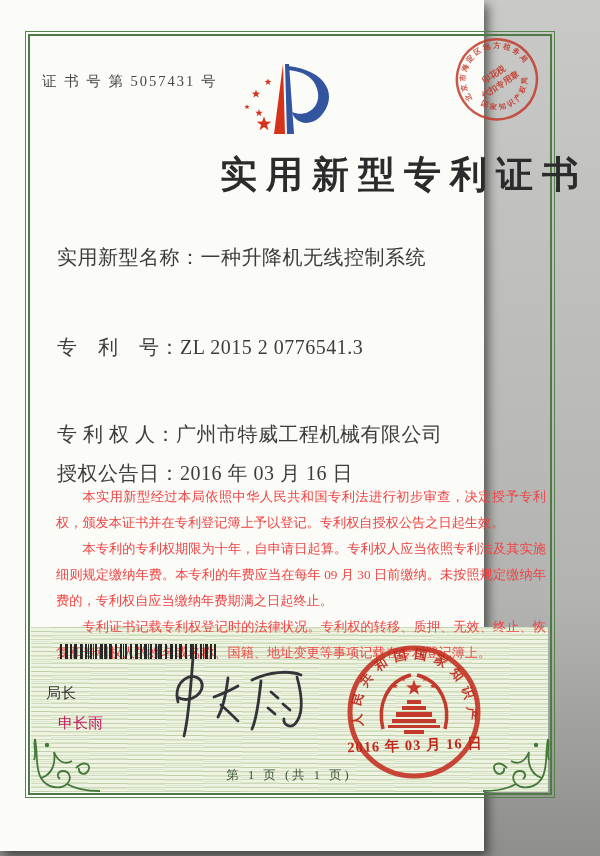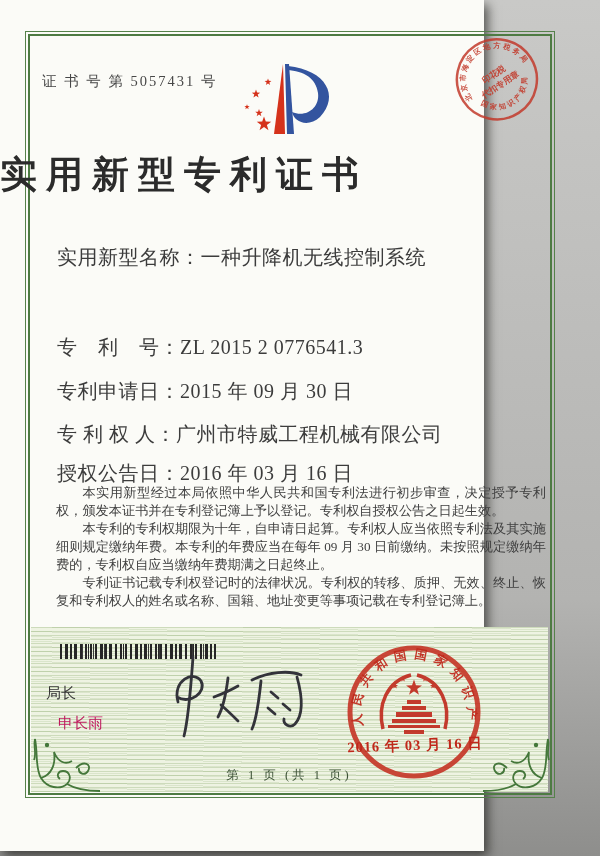--- a/index.html
+++ b/index.html
@@ -25,28 +25,28 @@
     position:absolute;left:31px;top:627px;width:517px;height:165px;
     background-color:#eef3e2;
     background-image:
       repeating-linear-gradient(0deg, rgba(128,163,98,.30) 0 1px, transparent 1px 4px),
       repeating-linear-gradient(1.5deg, rgba(128,163,98,.18) 0 1px, transparent 1px 5px);
   }
   #certno{position:absolute;left:42px;top:72px;font-size:14.5px;color:#474747;letter-spacing:2px}
   #logo{position:absolute;left:228px;top:60px}
   #stamp-top{position:absolute;left:452px;top:33px;transform:rotate(-33deg)}
   #title{
-    position:absolute;left:0;top:150px;width:588px;text-align:left;
+    position:absolute;left:0;top:150px;width:588px;text-align:right;
     font-size:37px;letter-spacing:9px;color:#2b2b2b;font-weight:600;
   }
   .field{position:absolute;left:57px;font-size:20px;color:#3c3c3c;letter-spacing:.5px;white-space:nowrap}
   #f1{top:244px}#f2{top:289px}#f3{top:334px}#f4{top:378px}#f5{top:421px}#f6{top:460px}
   #paras{
     position:absolute;left:56px;top:484px;width:490px;
-    font-size:13.2px;line-height:18px;color:#404040;text-align:justify;
+    font-size:13.2px;line-height:26px;color:#ef4444;text-align:justify;
   }
   #paras p{margin:0;text-indent:2em}
   #barcode{
     position:absolute;left:60px;top:644px;width:156px;height:15px;
     background-image:
       repeating-linear-gradient(90deg,#262626 0 2px,transparent 2px 5px),
       repeating-linear-gradient(90deg,#262626 0 1px,transparent 1px 7px),
       repeating-linear-gradient(90deg,rgba(38,38,38,.9) 0 1px,transparent 1px 11px);
   }
   #director-title{position:absolute;left:46px;top:684px;font-size:15px;color:#333}
@@ -112,23 +112,20 @@
     </svg>
   </div>
 
   <div id="title">实用新型专利证书</div>
 
   <div class="field" id="f1">
     <span>实用新型名称：</span><span>一种升降机无线控制系统</span>
   </div>
   <div class="field" id="f3">
     <span>专　利　号：</span><span>ZL 2015 2 0776541.3</span>
-  </div>
-  <div class="field" id="f4">
-    <span>专利申请日：</span><span>2015 年 09 月 30 日</span>
   </div>
   <div class="field" id="f5">
     <span>专 利 权 人：</span><span>广州市特威工程机械有限公司</span>
   </div>
   <div class="field" id="f6">
     <span>授权公告日：</span><span>2016 年 03 月 16 日</span>
   </div>
 
   <div id="paras">
     <p>本实用新型经过本局依照中华人民共和国专利法进行初步审查，决定授予专利权，颁发本证书并在专利登记簿上予以登记。专利权自授权公告之日起生效。</p>

